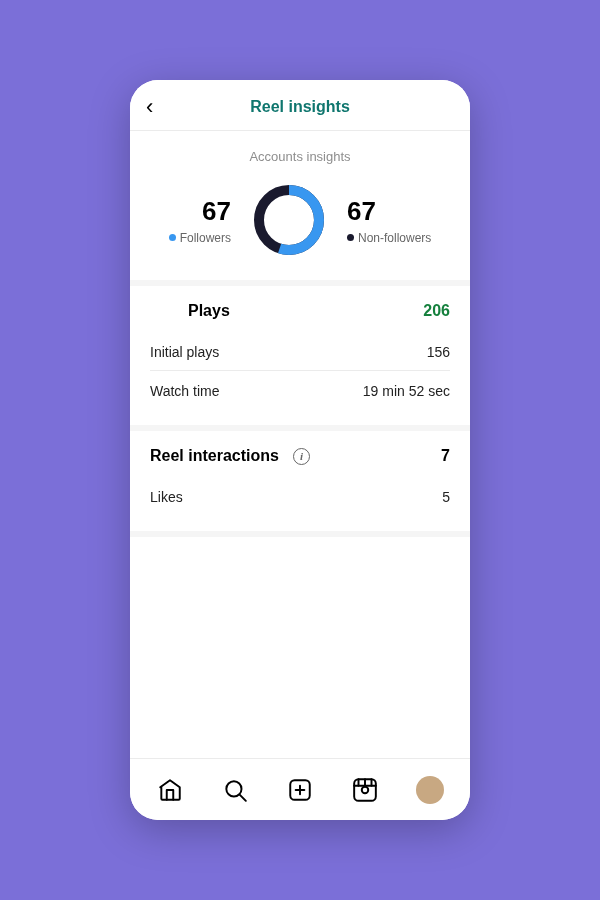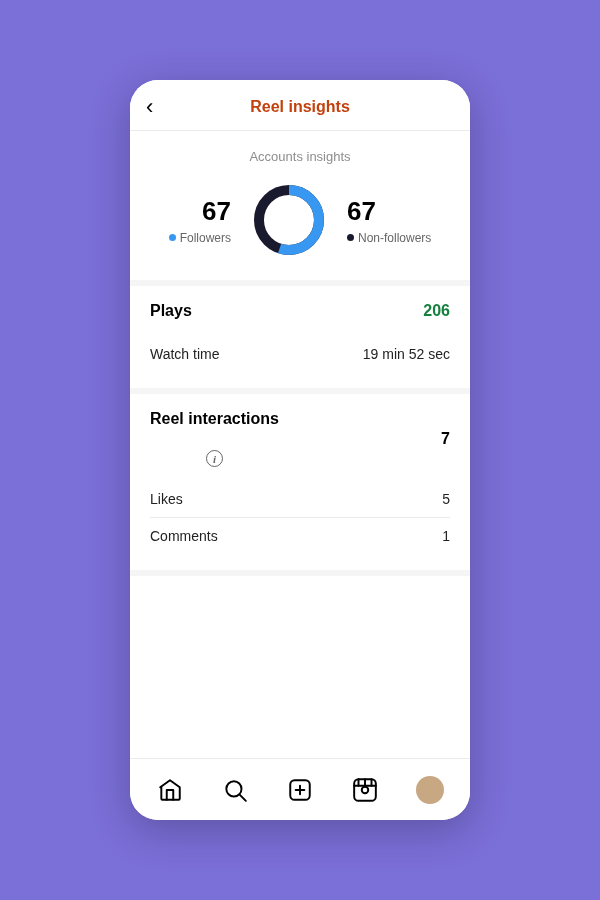--- a/index.html
+++ b/index.html
@@ -41,21 +41,21 @@
       left: 16px;
       font-size: 22px;
       color: #000;
       cursor: pointer;
       line-height: 1;
     }
 
     .header-title {
       font-size: 16px;
       font-weight: 700;
-      color: #c2410c;
+      color: #0f766e;
     }
 
     
     .content {
       flex: 1;
       overflow-y: auto;
       background: #fff;
     }
 
     
@@ -134,20 +134,21 @@
     .stats-section {
       padding: 16px 20px;
       border-bottom: 6px solid #f5f5f5;
     }
 
     .stats-header {
       display: flex;
       justify-content: space-between;
       align-items: center;
       margin-bottom: 14px;
+      margin-left: 38px;
     }
 
     .stats-title {
       font-size: 16px;
       font-weight: 700;
       color: #000;
     }
 
     .stats-total {
       font-size: 16px;
@@ -190,22 +191,21 @@
     .interactions-header {
       display: flex;
       justify-content: space-between;
       align-items: center;
       margin-bottom: 14px;
     }
 
     .interactions-title-wrap {
       display: flex;
       align-items: center;
-      gap: 22px;
-      flex-direction: column;
+      gap: 14px;
     }
 
     .interactions-title {
       font-size: 16px;
       font-weight: 700;
       color: #000;
     }
 
     .info-icon {
       width: 17px;
@@ -306,44 +306,44 @@
           </div>
         </div>
       </div>
     </div>
 
     <div class="stats-section">
       <div class="stats-header">
         <span class="stats-title">Plays</span>
         <span class="stats-total">206</span>
       </div>
+      <div class="stat-row">
+        <span class="stat-label">Initial plays</span>
+        <span class="stat-value">156</span>
+      </div>
 
       <div style="height:8px;"></div>
 
       <div class="stat-row stats-section-gap">
         <span class="stat-label">Watch time</span>
         <span class="stat-value">19 min 52 sec</span>
       </div>
     </div>
 
     <div class="interactions-section">
       <div class="interactions-header">
         <div class="interactions-title-wrap">
           <span class="interactions-title">Reel interactions</span>
           <div class="info-icon">i</div>
         </div>
         <span class="interactions-total">7</span>
       </div>
       <div class="stat-row">
         <span class="stat-label">Likes</span>
         <span class="stat-value">5</span>
-      </div>
-      <div class="stat-row">
-        <span class="stat-label">Comments</span>
-        <span class="stat-value">1</span>
       </div>
     </div>
 
   </div>
 
   <div class="bottom-nav">
 
     <div class="nav-item">
       <svg class="nav-svg" viewBox="0 0 24 24">
         <path d="M3 9.5L12 3l9 6.5V20a1 1 0 01-1 1H5a1 1 0 01-1-1V9.5z" stroke="#000" stroke-width="1.8" fill="none"></path>

